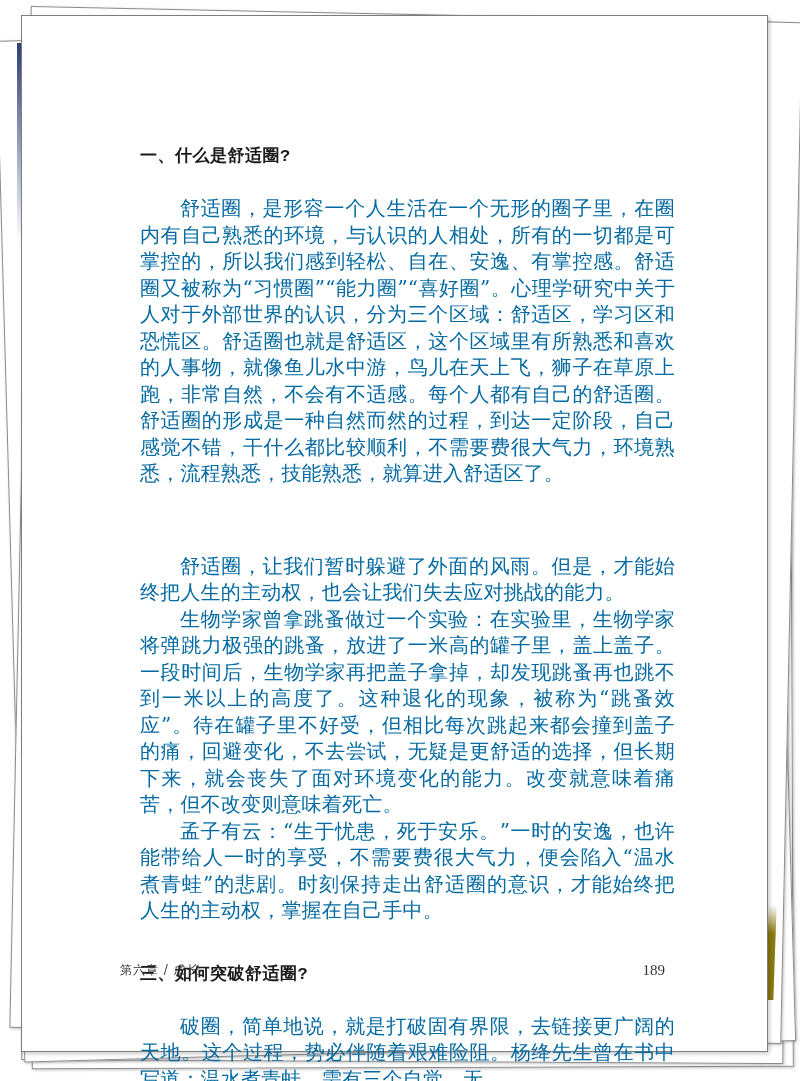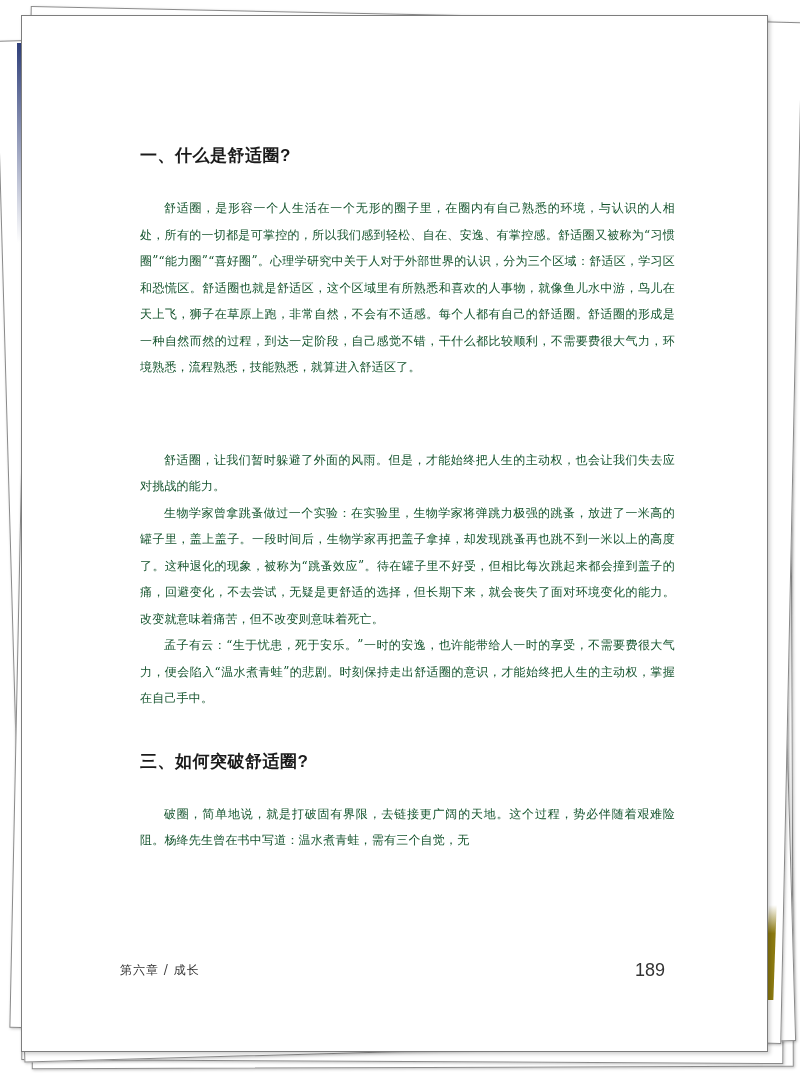--- a/index.html
+++ b/index.html
@@ -30,39 +30,39 @@
   .page {
     position:absolute; left:21px; top:15px; width:745px; height:1035px;
     background:#fff; border:1.5px solid #7d7d7d;
     box-shadow: 2px 2px 4px rgba(0,0,0,0.2);
   }
   .content {
     position:absolute; left:118px; top:128px; width:535px;
     color:#222;
   }
   h2 {
-    font-family:Liberation Sans, sans-serif;
+    font-family:Liberation Mono, monospace;
     font-size:17px; font-weight:bold; margin:0; color:#1a1a1a;
     letter-spacing:0.5px;
   }
   .h2-1 { margin-top:0; }
   .section-gap { height:38px; }
   p {
-    margin:0; font-size:12px; line-height:26.5px;
-    text-indent:2em; text-align:justify; color:#14532d;
+    margin:0; font-size:20px; line-height:26.5px;
+    text-indent:2em; text-align:justify; color:#0369a1;
     letter-spacing:0.2px;
   }
   .first-p { margin-top:28px; }
   .footer {
     position:absolute; left:98px; top:942px; width:545px; height:24px;
     display:flex; justify-content:space-between; align-items:center;
     color:#333;
   }
   .footer-chapter { font-size:12px; letter-spacing:1px; }
-  .footer-page { font-size:18px; font-family:Liberation Sans, sans-serif; }
+  .footer-page { font-size:15px; font-family:Liberation Serif, serif; }
 </style>
 </head>
 <body>
 
 <div class="sheet sheet-back-4"></div>
 <div class="sheet sheet-back-3"></div>
 <div class="sheet sheet-back-2"></div>
 <div class="accent-blue"></div>
 <div class="sheet sheet-back-1"></div>
 <div class="accent-gold"></div>

